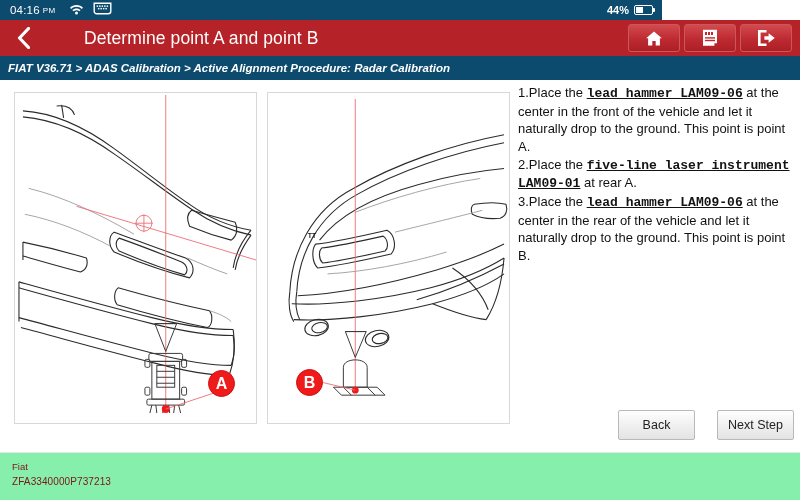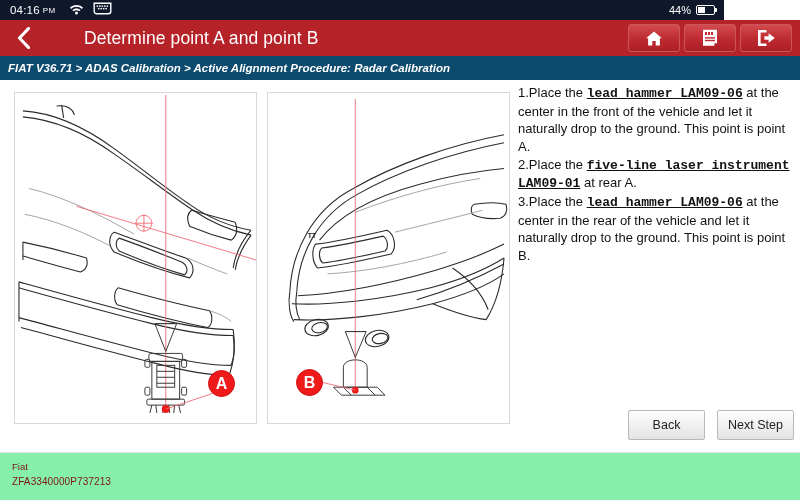--- a/index.html
+++ b/index.html
@@ -6,29 +6,29 @@
   html, body {
     width: 800px; height: 500px;
     font-family: "Liberation Sans", sans-serif;
     background: #ffffff;
     overflow: hidden;
   }
   #app { position: relative; width: 800px; height: 500px; background: #fff; }
 
   
   .statusbar {
-    position: absolute; top: 0; left: 0; width: 724px; height: 20px;
-    background: #0f172a;
+    position: absolute; top: 0; left: 0; width: 662px; height: 20px;
+    background: #0c4a6e;
     display: flex; align-items: center;
     color: #fff;
   }
   .sb-time { font-size: 11.5px; margin-left: 10px; letter-spacing: .2px; }
   .sb-ampm { font-size: 8px; margin-left: 3px; letter-spacing: .3px; }
   .sb-icons { display: flex; align-items: center; gap: 9px; margin-left: 14px; }
-  .sb-right { margin-left: auto; display: flex; align-items: center; gap: 5px; margin-right: 9px; }
+  .sb-right { margin-left: auto; display: flex; align-items: center; gap: 5px; margin-right: 9px; font-weight: bold; }
   .sb-batt-txt { font-size: 11px; }
   .batt {
     width: 19px; height: 10px; border: 1.4px solid #fff; border-radius: 2px;
     position: relative; display: inline-block;
   }
   .batt:after {
     content: ""; position: absolute; right: -3.4px; top: 2.4px;
     width: 2px; height: 4px; background: #fff; border-radius: 0 1px 1px 0;
   }
   .batt i { position: absolute; left: 1.3px; top: 1.3px; bottom: 1.3px; width: 38%; background: #fff; display: block; }
@@ -77,21 +77,21 @@
 
   
   .instructions {
     position: absolute; left: 518px; top: 4px; width: 278px;
     font-size: 13px; line-height: 1.36; color: #121212;
   }
   .instructions p { margin: 0; }
   .instructions b { font-weight: bold; text-decoration: underline; font-family: Liberation Mono, monospace; }
 
   
-  .btnrow { position: absolute; right: 6px; bottom: 12px; display: flex; gap: 12px; }
+  .btnrow { position: absolute; right: 6px; bottom: 12px; display: flex; gap: 22px; }
   .btn {
     width: 77px; height: 30px; border: 1px solid #b9b9b9; border-radius: 2px;
     background: linear-gradient(#fefefe, #efefef 55%, #e3e3e3);
     font-size: 12.5px; color: #222; cursor: pointer;
     display: flex; align-items: center; justify-content: center;
     font-family: "Liberation Sans", sans-serif;
   }
 
   
   .footer {

